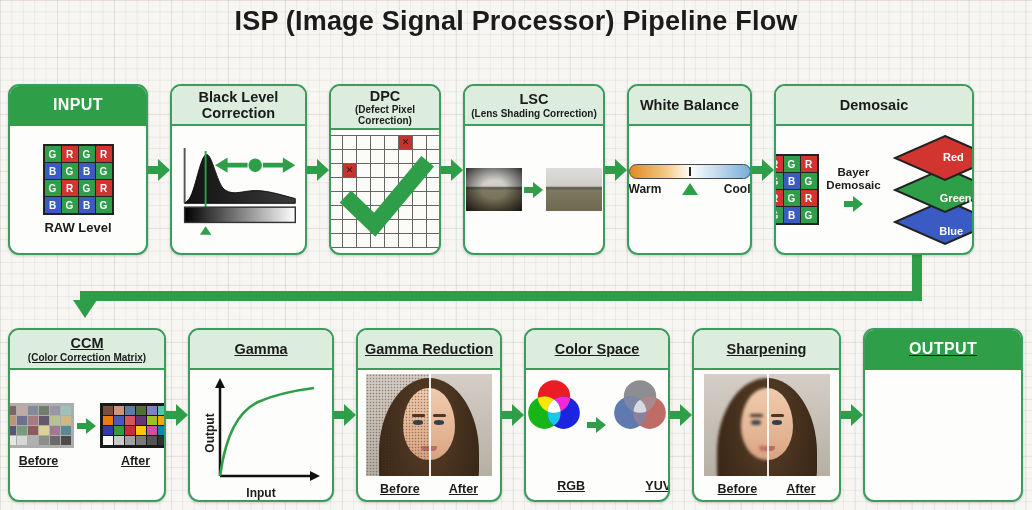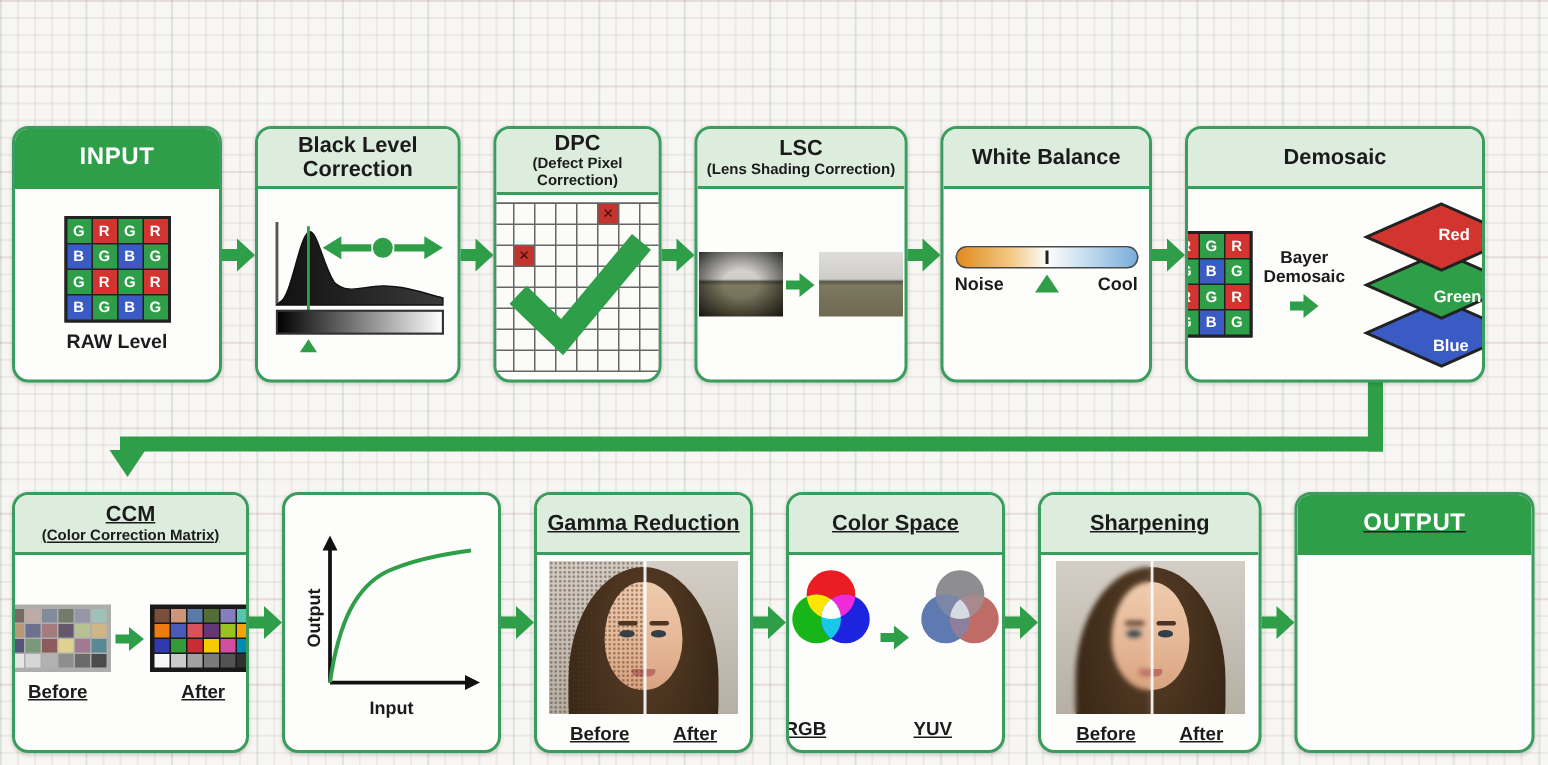--- a/index.html
+++ b/index.html
@@ -129,21 +129,21 @@
   .mouth{ position:absolute; left:55px; top:72px; width:16px; height:5px; border-radius:2px 2px 8px 8px; background:#bd6e62; }
   .half-left{ position:absolute; left:0; top:0; bottom:0; width:50%; z-index:3; }
   .half-left.noisy{ background-image:radial-gradient(rgba(80,52,35,.5) .6px, transparent 1.1px);
     background-size:3px 3px; }
   .half-left.blurry{ backdrop-filter:blur(1.8px); }
   .divider{ position:absolute; left:50%; top:0; bottom:0; width:2px; background:rgba(255,255,255,.9); z-index:4; }
   .ba-row{ display:flex; width:126px; justify-content:space-between; padding:0 14px; }
 
   
   .cs-row{ display:flex; align-items:center; gap:2px; }
-  .venn-wrap{ display:flex; flex-direction:column; align-items:flex-start;gap:42px; }
+  .venn-wrap{ display:flex; flex-direction:column; align-items:flex-end;gap:42px; }
   .venn-label{ font-size:12.5px; font-weight:700; margin-top:2px; }
 
   
   .landscape{ width:128px; height:88px; position:relative; overflow:hidden; border:1px solid #cfcfcf;
     background:linear-gradient(180deg,#c2ddee 0%,#a9cbe4 38%,#9cc2dd 45%); }
   .mt{ position:absolute; }
   .mt1{ left:-8px; top:10px; width:70px; height:42px; background:linear-gradient(200deg,#8b94a4,#5d6675);
     clip-path:polygon(0 100%,34% 0,100% 100%); }
   .mt2{ left:30px; top:6px; width:72px; height:46px; background:linear-gradient(160deg,#9aa2b0,#666f7e);
     clip-path:polygon(0 100%,45% 0,100% 100%); }
@@ -157,20 +157,21 @@
     background:linear-gradient(180deg,#55cbd8 0%,#2aa8bf 55%,#1b93ae 100%); }
   .fgtree{ position:absolute; background:#1f3a1e; }
   .fgtree.t1{ left:2px; top:30px; width:22px; height:58px; clip-path:polygon(50% 0,100% 100%,0 100%); }
   .fgtree.t2{ left:104px; top:36px; width:22px; height:52px; clip-path:polygon(50% 0,100% 100%,0 100%); }
 </style>
 </head>
 <body>
 
 <div class="canvas">
 
+  <div class="main-title">ISP (Image Signal Processor) Pipeline Flow</div>
 
   <div class="connector conn-v1"></div>
   <div class="connector conn-h"></div>
   <div class="conn-head"></div>
 
   <div class="row row1">
 
     <div class="box" style="width:140px">
       <div class="box-header solid">
         <div class="hdr-title">INPUT</div>
@@ -325,31 +326,31 @@
         <div class="lsc-row">
           <div class="lsc-thumb vignette"></div>
           <div class="marrow"></div>
           <div class="lsc-thumb"></div>
         </div>
       </div>
     </div>
 
     <div class="harrow"></div>
 
-    <div class="box" style="width:141px">
+    <div class="box" style="width:125px">
       <div class="box-header">
         <div class="hdr-title">White Balance</div>
       </div>
       <div class="box-body">
         <div class="wb-art">
           <div class="wb-bar">
             <div class="wb-tick"></div>
           </div>
           <div class="wb-labels">
-            <span>Noise</span>
+            <span>Warm</span>
             <span>Cool</span>
           </div>
           <div class="wb-marker"></div>
         </div>
       </div>
     </div>
 
     <div class="harrow"></div>
 
     <div class="box" style="width:200px">
@@ -463,20 +464,23 @@
               </div>
             <div class="ba-label">After</div>
           </div>
         </div>
       </div>
     </div>
 
     <div class="harrow"></div>
 
     <div class="box" style="width:146px">
+      <div class="box-header">
+        <div class="hdr-title">Gamma</div>
+      </div>
       <div class="box-body">
         <div class="gamma-art">
           <svg viewBox="0 0 126 124" width="126" height="124">
             <line x1="22" y1="10" x2="22" y2="102" stroke="#111" stroke-width="2.5"></line>
             <polygon points="22,4 17,14 27,14" fill="#111"></polygon>
             <line x1="22" y1="102" x2="116" y2="102" stroke="#111" stroke-width="2.5"></line>
             <polygon points="122,102 112,97 112,107" fill="#111"></polygon>
             <path d="M22 102 C28 60 40 38 60 28 C78 20 100 16 116 14" fill="none" stroke="#2f9e49" stroke-width="2.6"></path>
           </svg>
           <span class="axis-y-label">Output</span>

